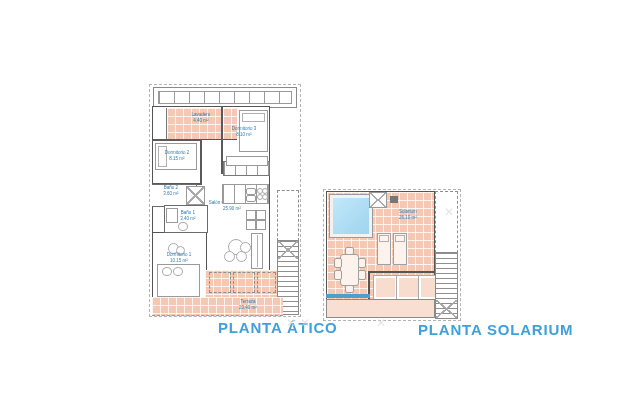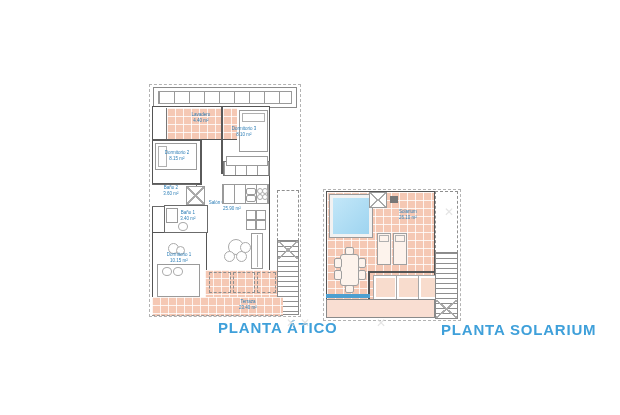--- a/index.html
+++ b/index.html
@@ -207,20 +207,20 @@
 
   <div class="abs railing" style="left:326px;top:294px;width:44px;height:4px;"></div>
 
   <div class="abs tiles-light" style="left:326px;top:299px;width:107px;height:17px;border:1px solid #8a8a8a;"></div>
 
   <div class="abs stairs" style="left:435px;top:252px;width:21px;height:65px;">
     <div class="abs cross" style="left:0;bottom:0;width:21px;height:18px;"></div>
   </div>
   <div class="abs dashed-dark" style="left:435px;top:191px;width:21px;height:61px;border-bottom:none;"></div>
 
-  <div class="plan-title" style="left:401px;top:321px;width:100px;padding-left:40px;">PLANTA SOLARIUM</div>
+  <div class="plan-title" style="left:378px;top:321px;width:100px;padding-left:40px;">PLANTA SOLARIUM</div>
 
   <span class="watermark" style="left:286px;top:316px;">✕</span>
   <span class="watermark" style="left:300px;top:316px;">✕</span>
   <span class="watermark" style="left:376px;top:316px;">✕</span>
   <span class="watermark" style="left:444px;top:205px;">✕</span>
 
 </div>
 
 </body></html>

